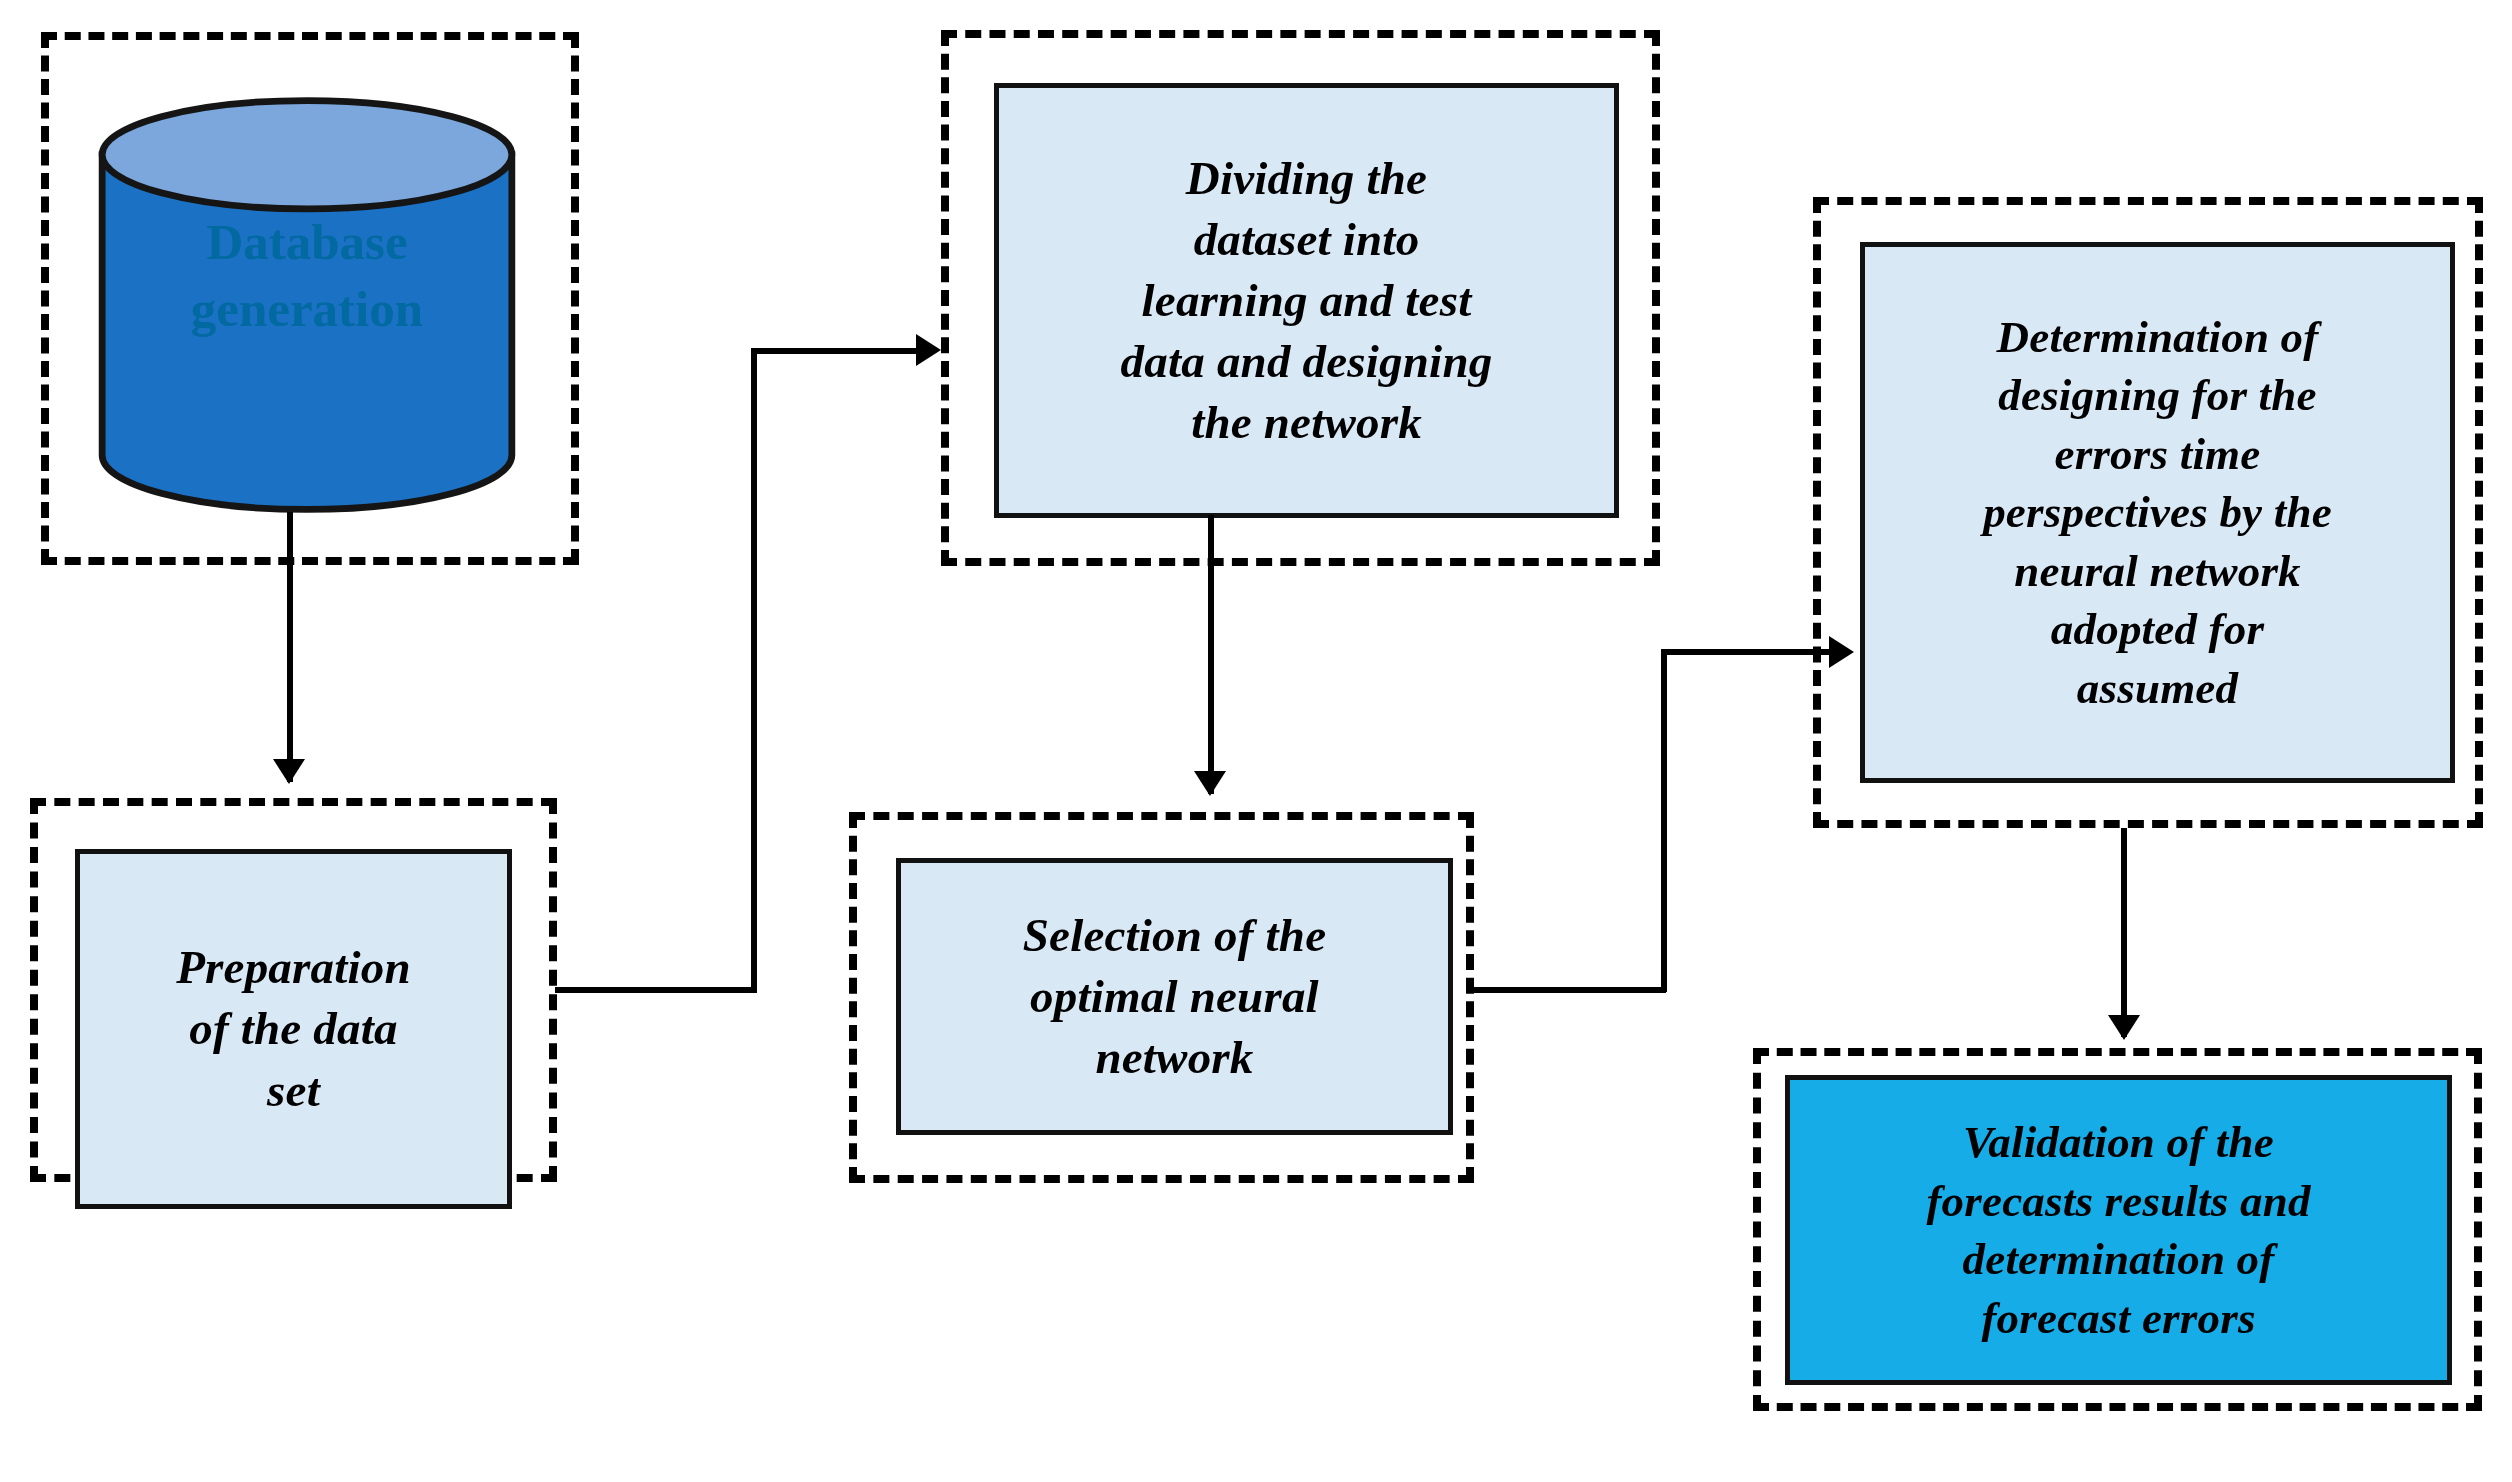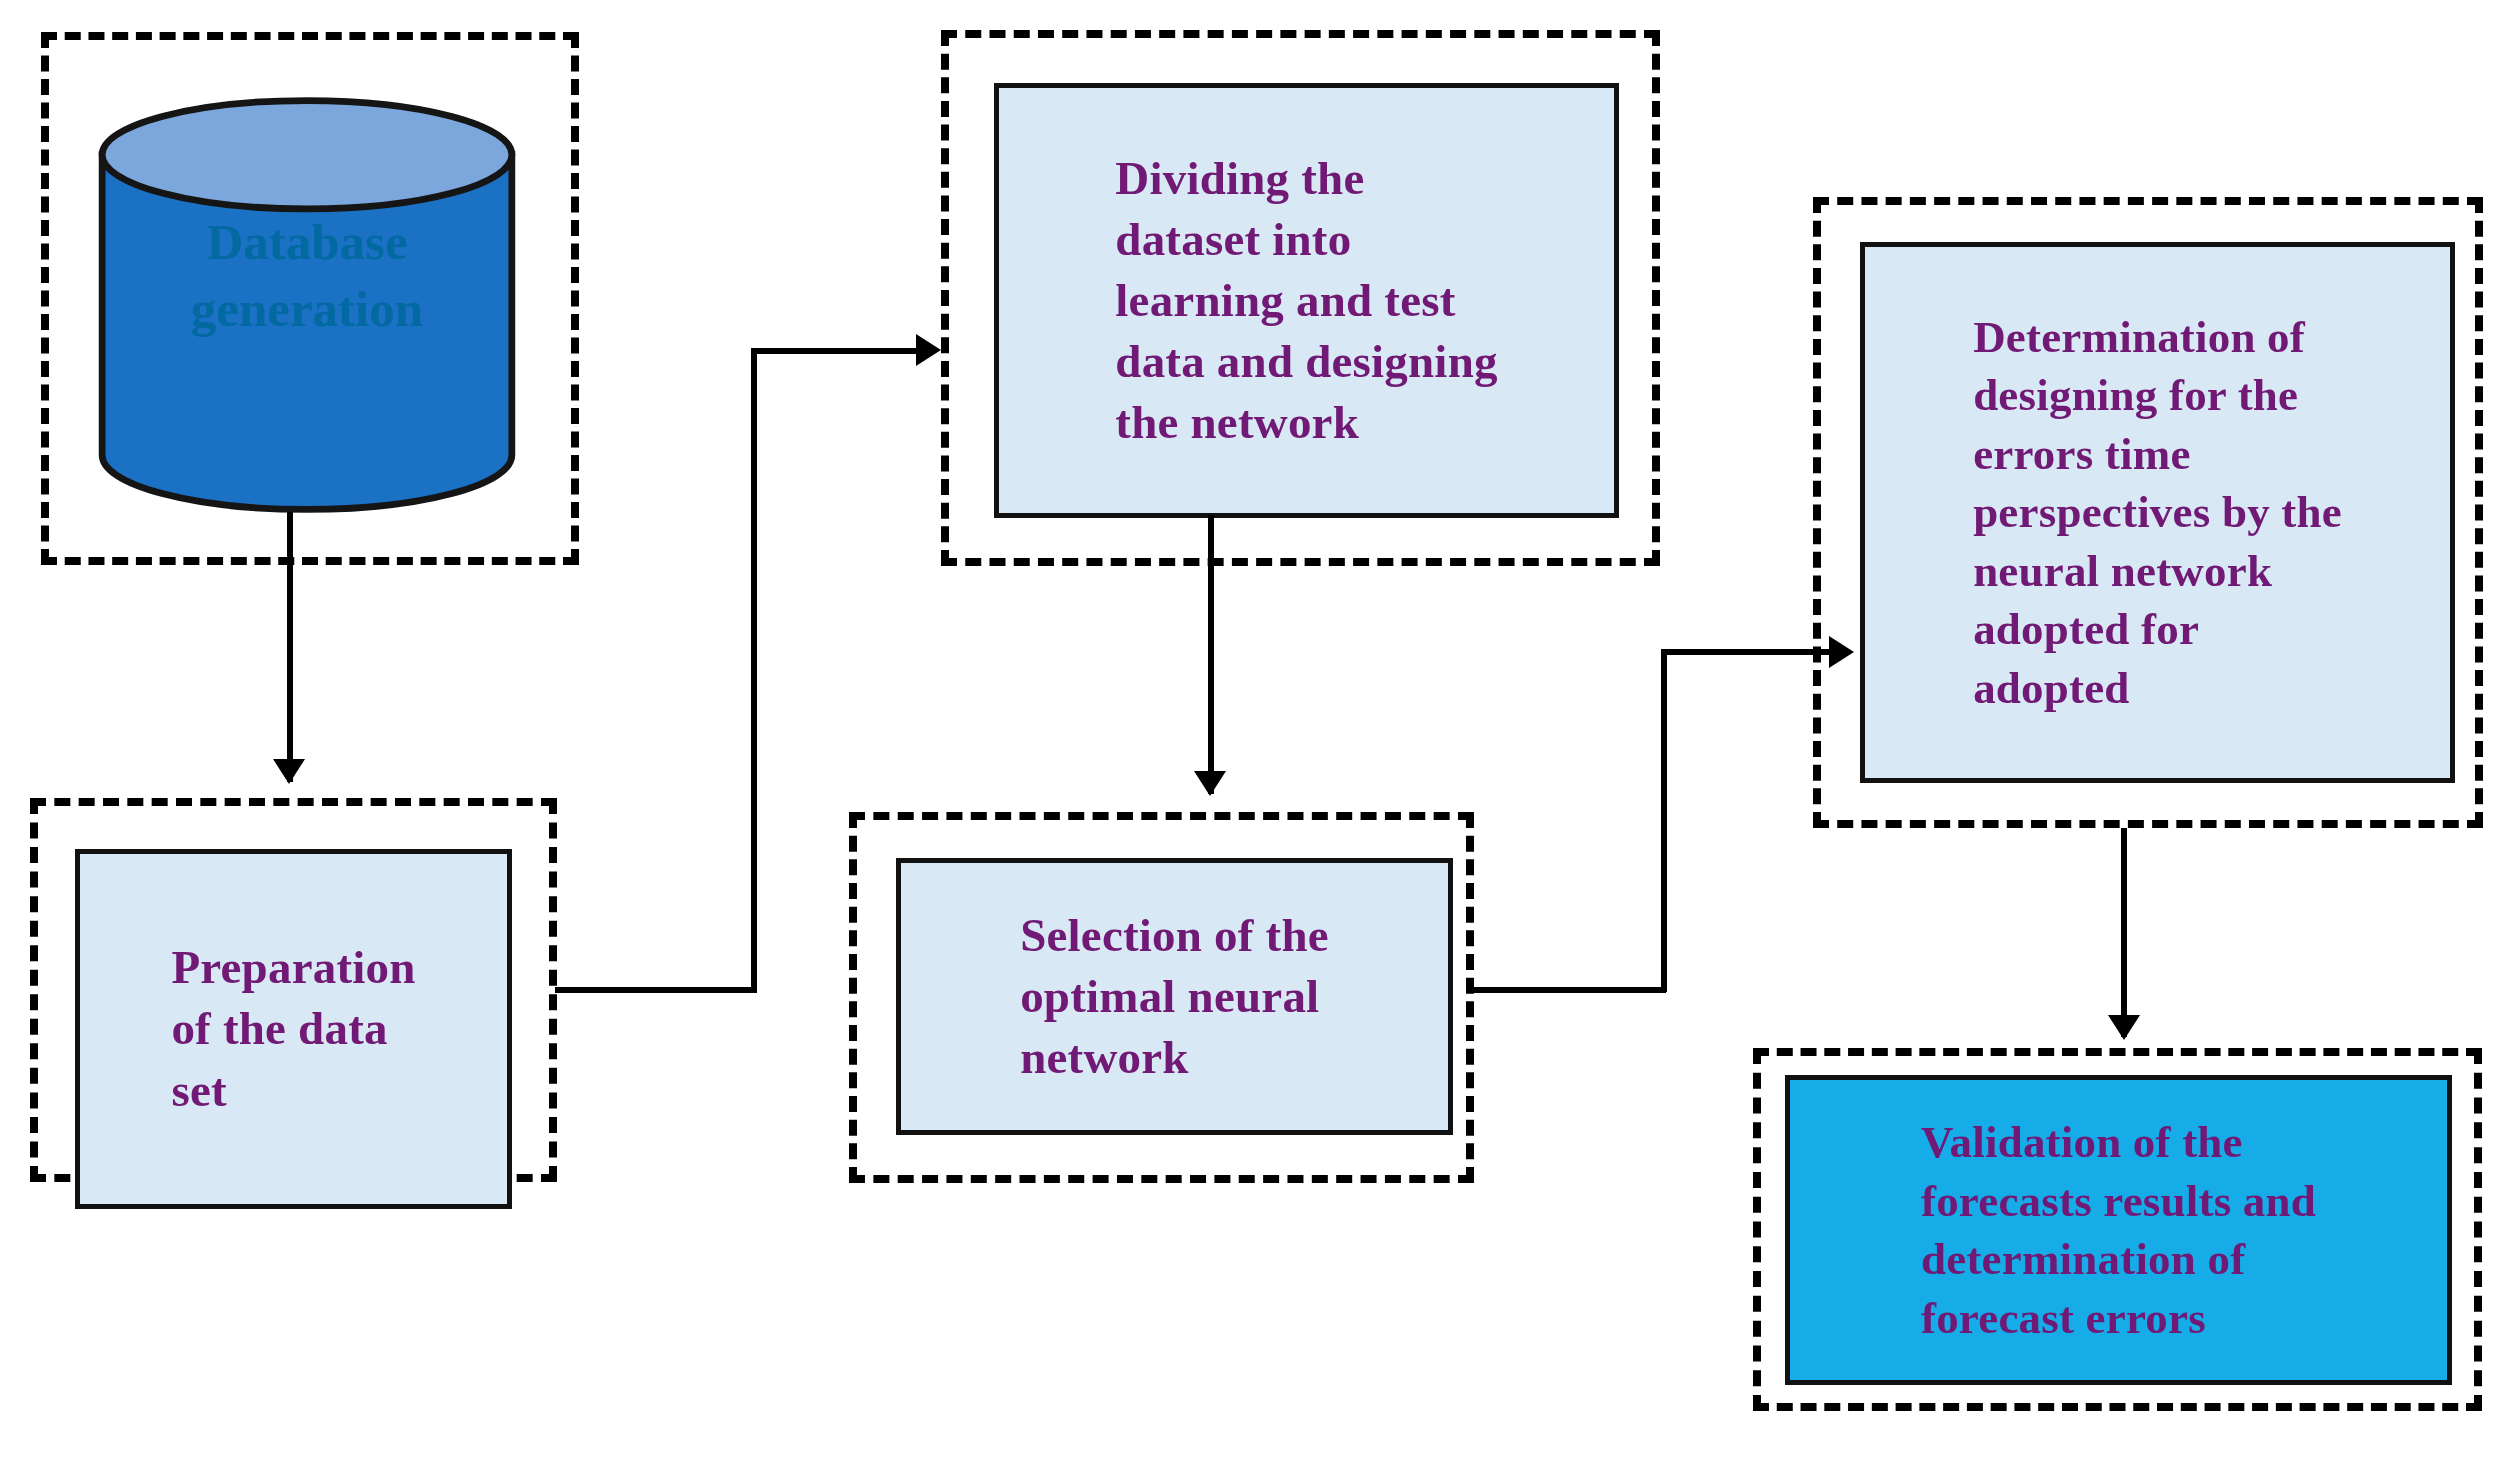--- a/index.html
+++ b/index.html
@@ -28,25 +28,27 @@
 
   
   .proc-box {
     position: absolute;
     box-sizing: border-box;
     border: 5.3px solid #111111;
     background: #d9e8f5;
     display: flex;
     align-items: center;
     justify-content: center;
-    color: #701a75;
+    text-align: center;
+    color: #000000;
     font-weight: bold;
     line-height: 1.30;
     letter-spacing: 0.2px;
     padding: 4.5px 10.5px;
+    font-style: italic;
   }
   .proc-box.cyan {
     background: #16ace8;
   }
 
   
   .cylinder {
     position: absolute;
   }
   .cyl-label {
@@ -157,21 +159,21 @@
   <div class="dashed-group" style="left:1813px; top:197px; width:670px; height:631px;"></div>
 
   <div class="proc-box" style="left:1860px; top:242px; width:595px; height:541px; font-size:45px;">
     <div>
       <div>Determination of</div>
       <div>designing for the</div>
       <div>errors time</div>
       <div>perspectives by the</div>
       <div>neural network</div>
       <div>adopted for</div>
-      <div>adopted</div>
+      <div>assumed</div>
     </div>
   </div>
 
   <div class="conn conn-v" style="left:2121px; top:828px; height:209px;"></div>
   <div class="arrow-down" style="left:2108px; top:1015px;"></div>
 
   <div class="dashed-group" style="left:1753px; top:1048px; width:729px; height:363px;"></div>
 
   <div class="proc-box cyan" style="left:1785px; top:1075px; width:667px; height:310px; font-size:45px;">
     <div>

